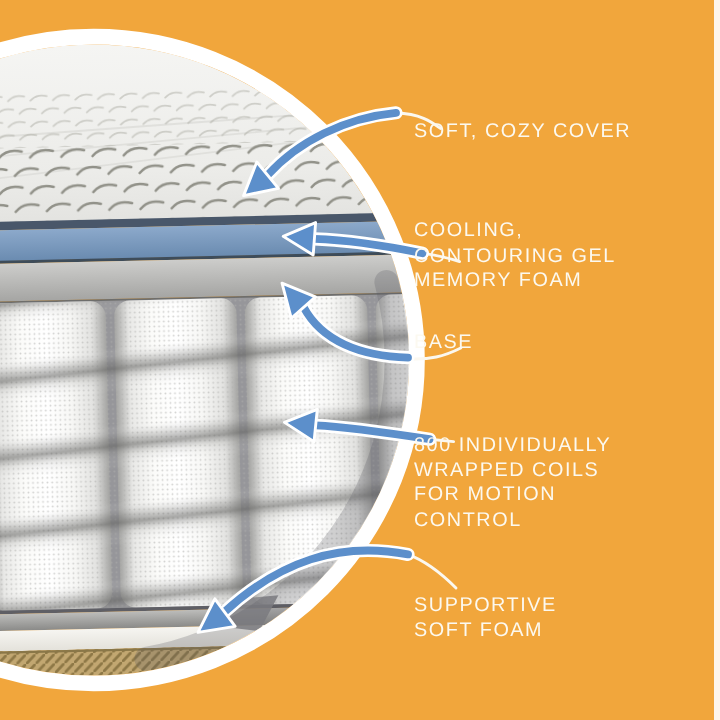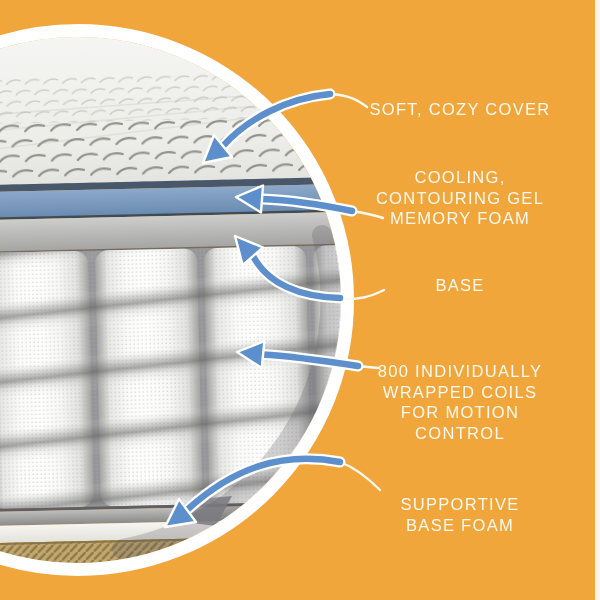--- a/index.html
+++ b/index.html
@@ -8,24 +8,24 @@
     background:#F1A63C;
     font-family:"Liberation Sans",sans-serif;
   }
   .stage{position:absolute;inset:0;width:600px;height:600px}
   svg{position:absolute;left:0;top:0}
   .edge-strip{position:absolute;top:0;right:0;width:5px;height:600px;background:#FFFFFF;opacity:.9}
 
   .label{
     position:absolute;left:345px;width:230px;
     color:#FCF9F0;font-size:16.5px;line-height:20.5px;
-    letter-spacing:1.3px;text-align:center;font-weight:400;
+    letter-spacing:1.3px;text-align:left;font-weight:400;
   }
   #label-cover{top:99px}
-  #label-gel{top:167px}
+  #label-gel{top:182px}
   #label-firm{top:275px}
   #label-coils{top:361px}
   #label-base{top:494px}
 
   
   .st{stroke:#8D8D84;stroke-width:2.2;fill:none;stroke-linecap:round}
   .st2{stroke:#ABABA2;stroke-width:2;fill:none;stroke-linecap:round}
   .conn{stroke:#FBF8F0;stroke-width:2.4;fill:none;stroke-linecap:round}
   .case{stroke:#FFFFFF;stroke-width:11;fill:none;stroke-linecap:round}
   .shaft{stroke:#5C8FCB;stroke-width:6.5;fill:none;stroke-linecap:round}
@@ -196,17 +196,17 @@
 
   <div class="label" id="label-coils">
     <div>800 INDIVIDUALLY</div>
     <div>WRAPPED COILS</div>
     <div>FOR MOTION</div>
     <div>CONTROL</div>
   </div>
 
   <div class="label" id="label-base">
     <div>SUPPORTIVE</div>
-    <div>BASE FOAM</div>
+    <div>SOFT FOAM</div>
   </div>
 
   <div class="edge-strip"></div>
 </div>
 
 </body></html>

